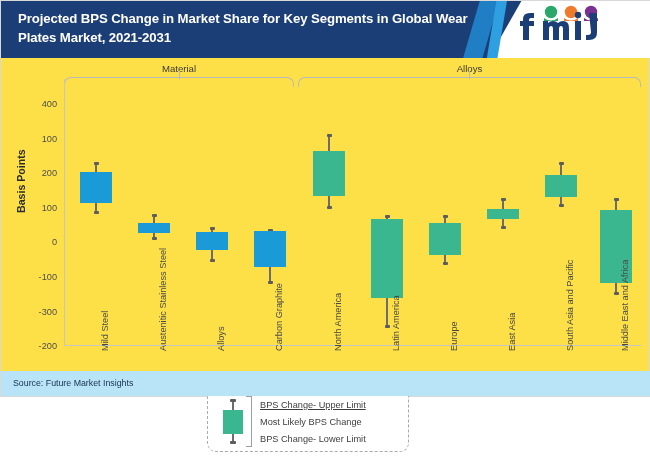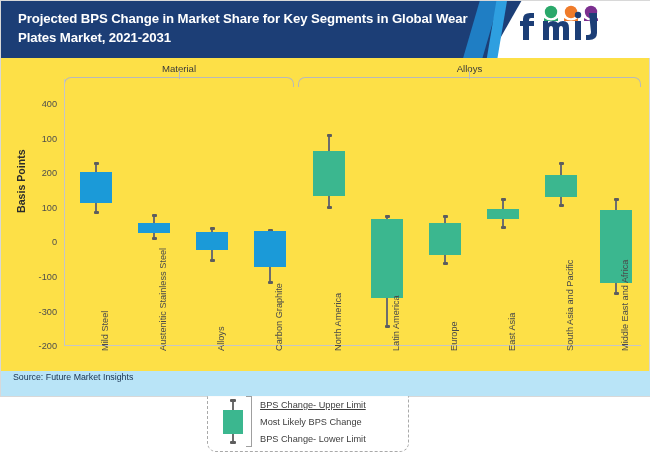--- a/index.html
+++ b/index.html
@@ -189,21 +189,21 @@
     font-size: 9.2px; color: #3d3d3d; white-space: nowrap;
   }
 
   
   .footer {
     position: absolute; left: 0; bottom: 0;
     width: 650px; height: 25px;
     background: #b9e4f7;
   }
   .footer-source {
-    position: absolute; left: 12px; top: 1px;
+    position: absolute; left: 12px; top: 7px;
     font-size: 8.8px; color: #17304f;
   }
   .footer-note {
     position: absolute; left: 242px; top: 7px;
     font-size: 8.8px; color: #17304f;
   }
 </style>
 </head>
 <body>
 

